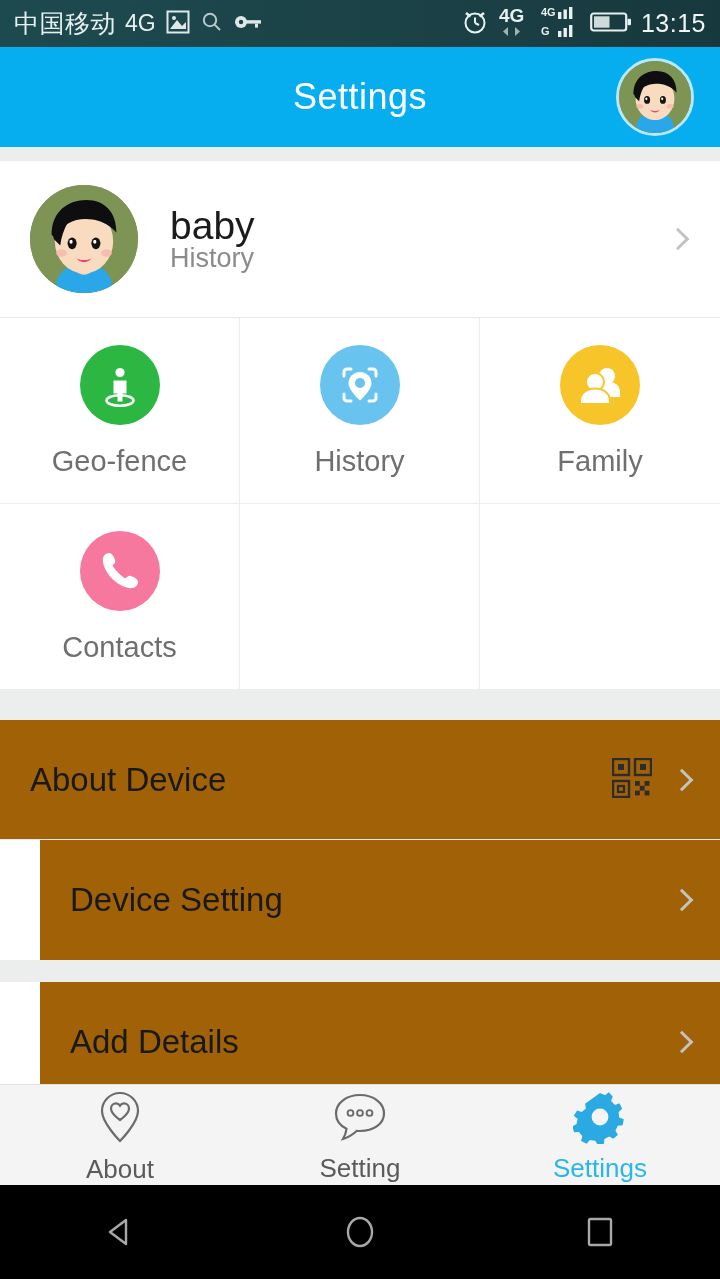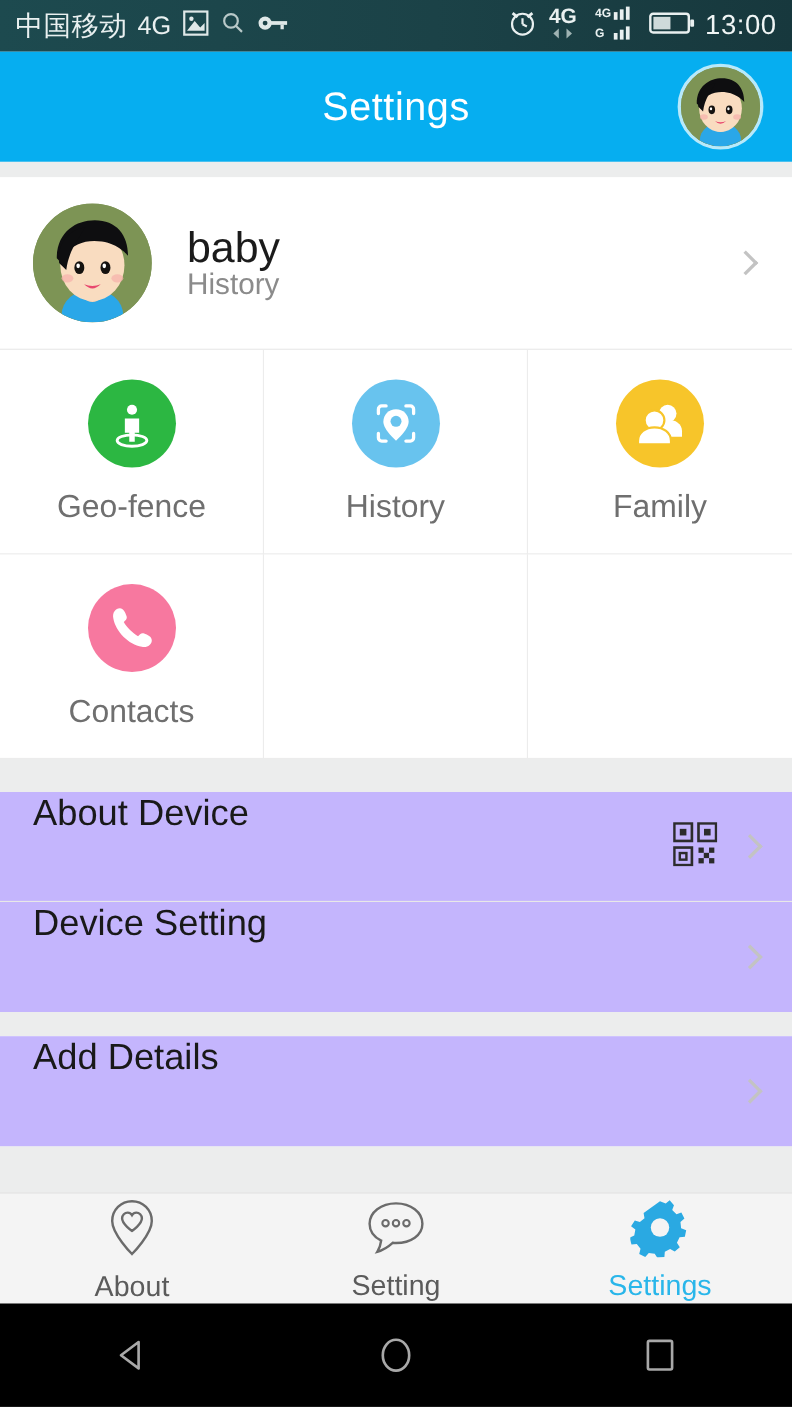--- a/index.html
+++ b/index.html
@@ -74,25 +74,25 @@
   .tile:nth-child(3n){ border-right:none; }
   .tile.empty{ }
   .tile-ico{
     width:80px; height:80px; border-radius:50%;
     display:flex; align-items:center; justify-content:center;
   }
   .tile-label{ font-size:29px; color:#6f6f6f; line-height:1; }
 
   
   .row{
-    height:100px; display:flex; align-items:flex-start; padding:0 30px;
-    background:#c4b5fd; position:relative;
+    height:120px; display:flex; align-items:center; padding:0 30px;
+    background:#a16207; position:relative;
     border-bottom:1px solid #e8e8e8;
   }
-  .row:last-child{ border-bottom:none; }
+  .row:last-child{ border-bottom:none;margin-left:40px; }
   .row-label{ font-size:33px; color:#191919; }
   .row-right{
     position:absolute; right:30px; top:50%; transform:translateY(-50%);
     display:flex; align-items:center; gap:22px;
   }
 
   
   .tabbar{
     position:absolute; left:0; bottom:94px; width:720px; height:101px;
     background:#f4f4f4; border-top:1px solid #e0e0e0;
@@ -173,21 +173,21 @@
           <rect x="28" y="21" width="3.4" height="12" fill="#e9f0f0"></rect>
         </svg>
       </span>
       <span class="ico">
         <svg width="42" height="24" viewBox="0 0 42 24">
           <rect x="1.2" y="3.5" width="35" height="17" rx="2.5" fill="none" stroke="#e9f0f0" stroke-width="2.2"></rect>
           <rect x="4" y="6.3" width="15.5" height="11.4" fill="#cfdada"></rect>
           <rect x="37.5" y="8.8" width="3.5" height="6.5" rx="1" fill="#e9f0f0"></rect>
         </svg>
       </span>
-      <span class="clock">13:00</span>
+      <span class="clock">13:15</span>
     </div>
   </div>
 
   <div class="appbar">
     <span class="appbar-title">Settings</span>
     <div class="appbar-avatar">
       <svg class="face-svg" viewBox="0 0 100 100">
         <rect width="100" height="100" fill="#7d9455"></rect>
         <ellipse cx="50" cy="92" rx="26" ry="22" fill="#2aa7e8"></ellipse>
         <ellipse cx="50" cy="72" rx="10" ry="10" fill="#f6d3b4"></ellipse>

